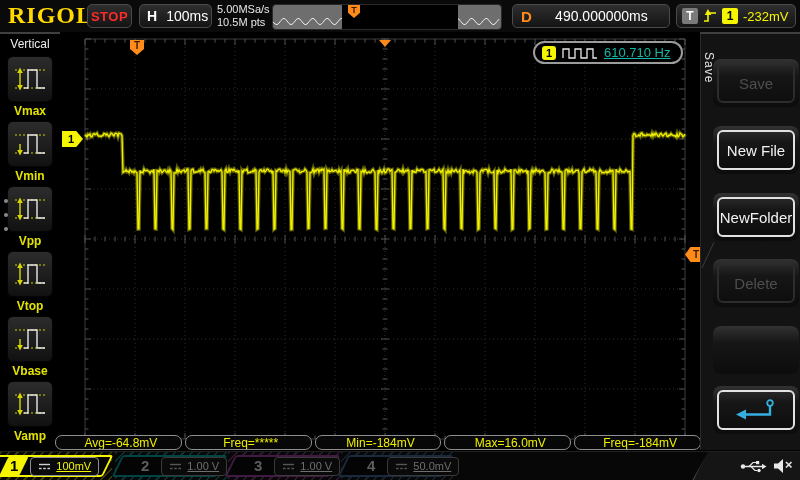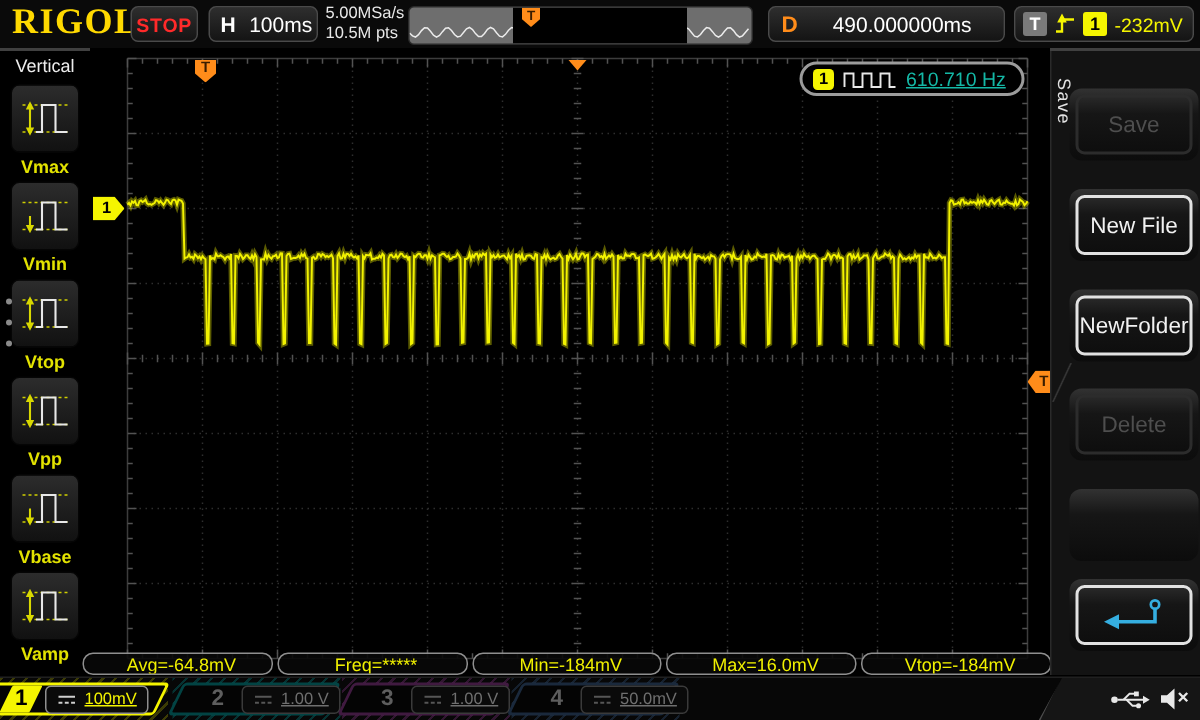--- a/index.html
+++ b/index.html
@@ -144,34 +144,34 @@
           <div class="lm-btn">
             <svg width="34" height="28" viewBox="0 0 34 28">
       <line x1="2" y1="5" x2="32" y2="5" stroke="#cfcf00" stroke-width="1" stroke-dasharray="2 2"></line>
       <line x1="2" y1="23" x2="32" y2="23" stroke="#cfcf00" stroke-width="1" stroke-dasharray="2 2"></line>
       <path d="M11 23 H15 V5 H24 V23 H32" fill="none" stroke="#e8e8e8" stroke-width="1.4"></path>
               <line x1="7" y1="6" x2="7" y2="22" stroke="#d8d800" stroke-width="1.4"></line>
               <polygon points="7,2.5 4.2,8 9.8,8" fill="#d8d800"></polygon>
               <polygon points="7,25.5 4.2,20 9.8,20" fill="#d8d800"></polygon>
             </svg>
           </div>
-          <div class="lm-label">Vtop</div>
+          <div class="lm-label">Vpp</div>
         </div>
         <div class="lm-item">
           <div class="lm-btn">
             <svg width="34" height="28" viewBox="0 0 34 28">
       <line x1="2" y1="5" x2="32" y2="5" stroke="#cfcf00" stroke-width="1" stroke-dasharray="2 2"></line>
       <line x1="2" y1="23" x2="32" y2="23" stroke="#cfcf00" stroke-width="1" stroke-dasharray="2 2"></line>
       <path d="M11 23 H15 V5 H24 V23 H32" fill="none" stroke="#e8e8e8" stroke-width="1.4"></path>
               <line x1="7" y1="6" x2="7" y2="22" stroke="#d8d800" stroke-width="1.4"></line>
               <polygon points="7,2.5 4.2,8 9.8,8" fill="#d8d800"></polygon>
               <polygon points="7,25.5 4.2,20 9.8,20" fill="#d8d800"></polygon>
             </svg>
           </div>
-          <div class="lm-label">Vpp</div>
+          <div class="lm-label">Vtop</div>
         </div>
         <div class="lm-item">
           <div class="lm-btn">
             <svg width="34" height="28" viewBox="0 0 34 28">
       <line x1="2" y1="5" x2="32" y2="5" stroke="#cfcf00" stroke-width="1" stroke-dasharray="2 2"></line>
       <line x1="2" y1="23" x2="32" y2="23" stroke="#cfcf00" stroke-width="1" stroke-dasharray="2 2"></line>
       <path d="M11 23 H15 V5 H24 V23 H32" fill="none" stroke="#e8e8e8" stroke-width="1.4"></path>
               <line x1="7" y1="14" x2="7" y2="22" stroke="#d8d800" stroke-width="1.4"></line>
               <polygon points="7,25.5 4.2,20 9.8,20" fill="#d8d800"></polygon>
             </svg>
@@ -541,21 +541,21 @@
       <svg width="36" height="12" viewBox="0 0 36 12">
         <path d="M1 11 V2 H7 V11 H13 V2 H19 V11 H25 V2 H31 V11 H35" fill="none" stroke="#e8e8e8" stroke-width="1.3"></path>
       </svg>
       <span class="fval">610.710 Hz</span>
     </div>
     <div id="measbar">
         <div class="meas">Avg=-64.8mV</div>
         <div class="meas">Freq=*****</div>
         <div class="meas">Min=-184mV</div>
         <div class="meas">Max=16.0mV</div>
-        <div class="meas">Vtop=-184mV</div>
+        <div class="meas">Freq=-184mV</div>
       </div>
   </div>
 
   <div id="right-menu">
     <div id="rm-tab">Save</div>
     <div id="rm-slant"></div>
     <div id="rm-slots">
         <div class="rm-slot" style="top: 25px;">
           <div class="rm-btn off">Save</div>
         </div>

